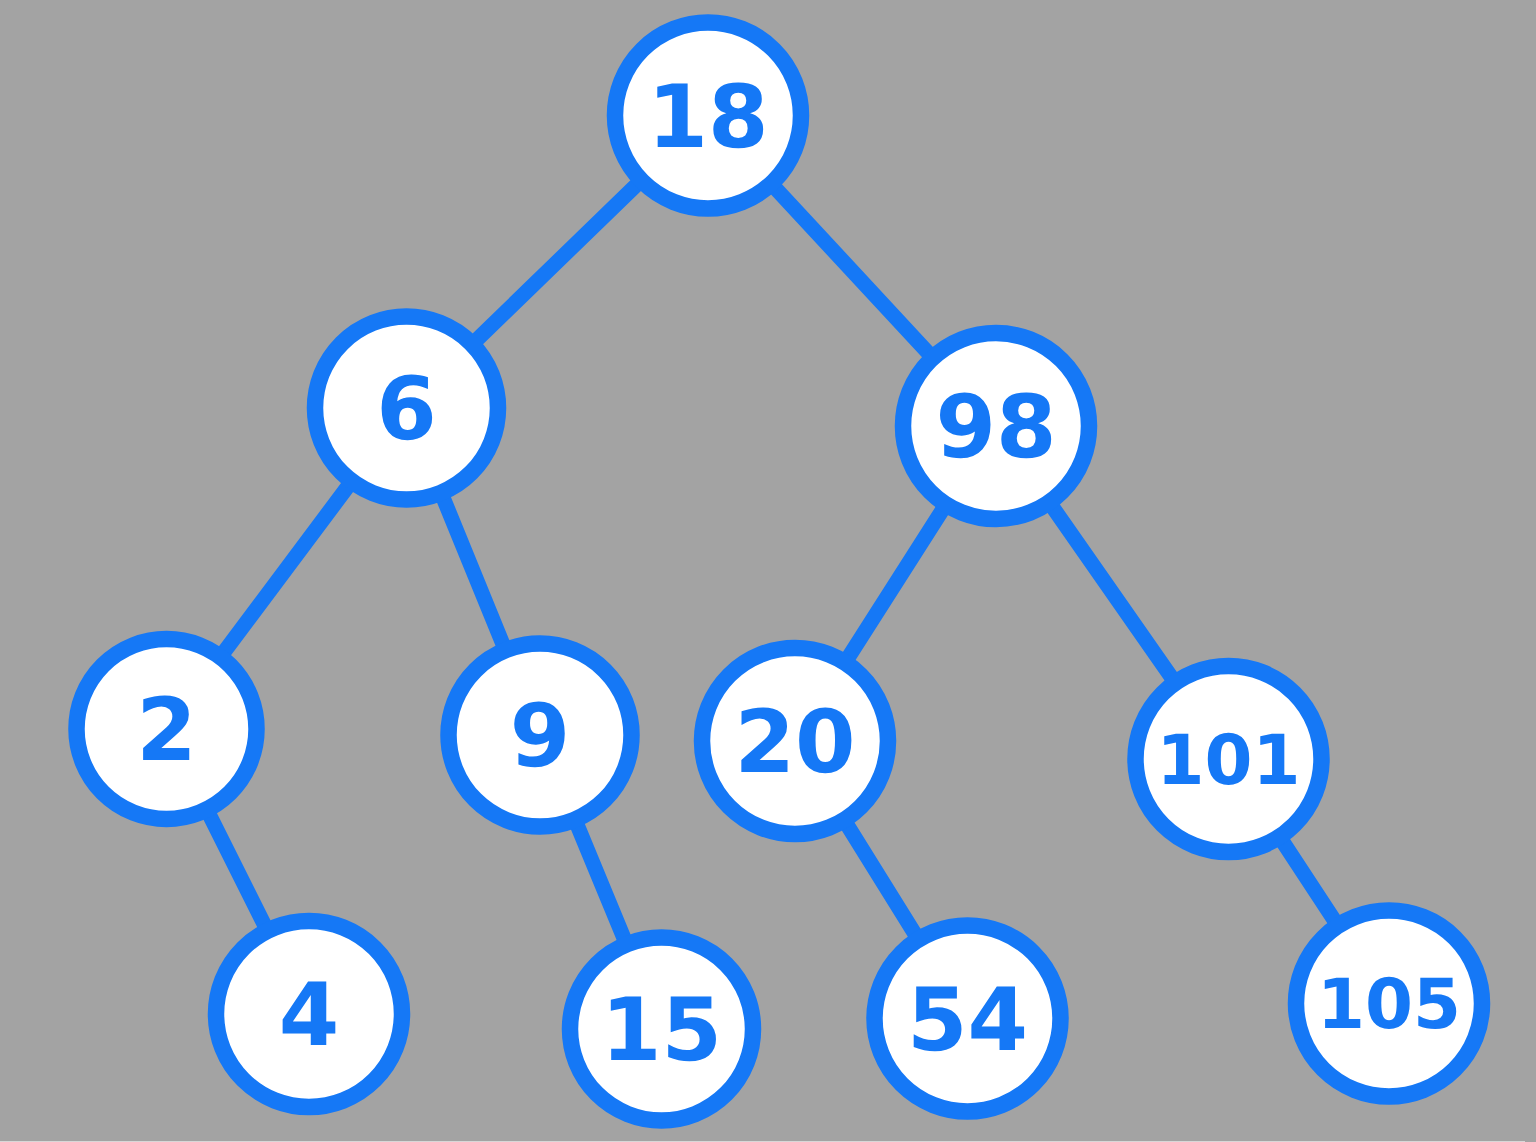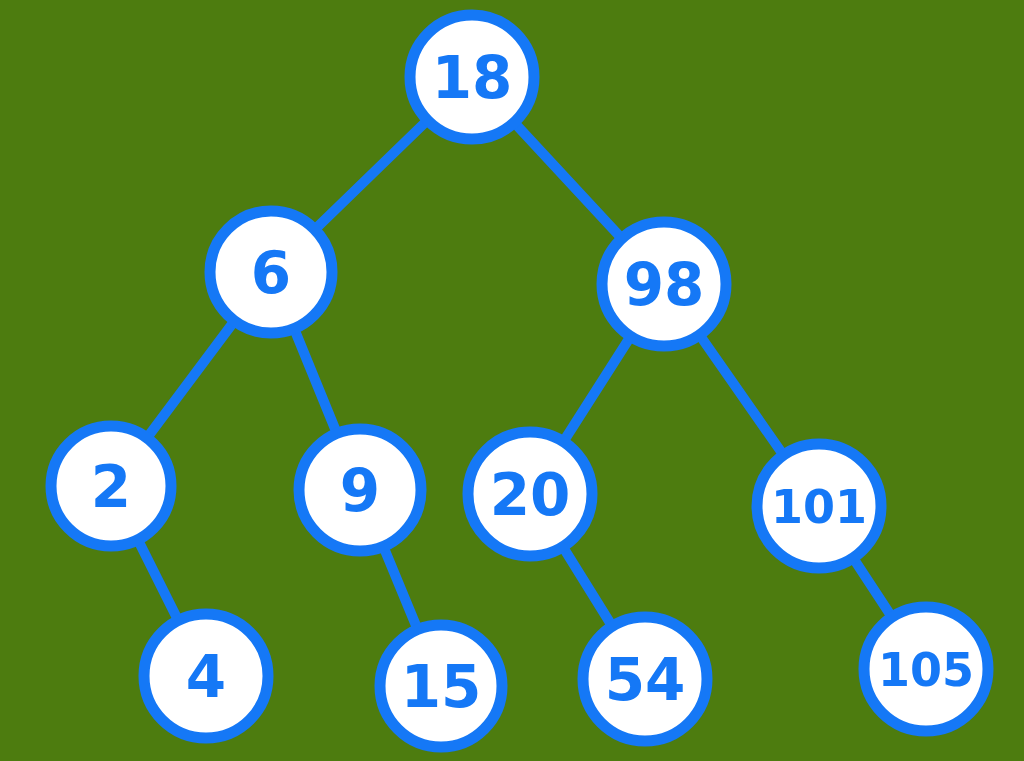--- a/index.html
+++ b/index.html
@@ -10,21 +10,21 @@
   body {
     width: 1024px;
     height: 761px;
     overflow: hidden;
     font-family: "DejaVu Sans", sans-serif;
   }
   .sketch-canvas {
     position: relative;
     width: 1024px;
     height: 761px;
-    background: #4d7c0f;
+    background: #a3a3a3;
   }
   svg {
     display: block;
     width: 1024px;
     height: 761px;
   }
   .node-label {
     font-family: "DejaVu Sans", sans-serif;
     font-weight: bold;
     text-anchor: middle;

